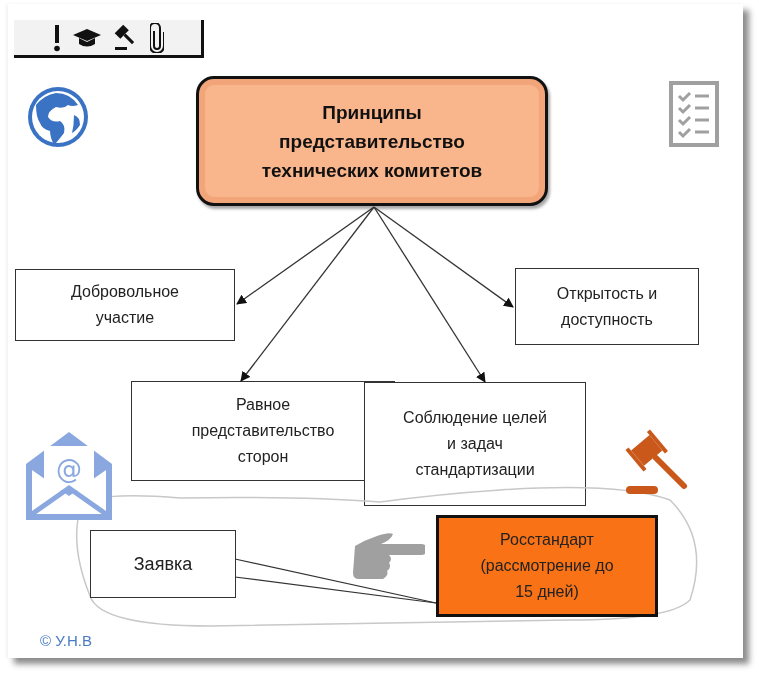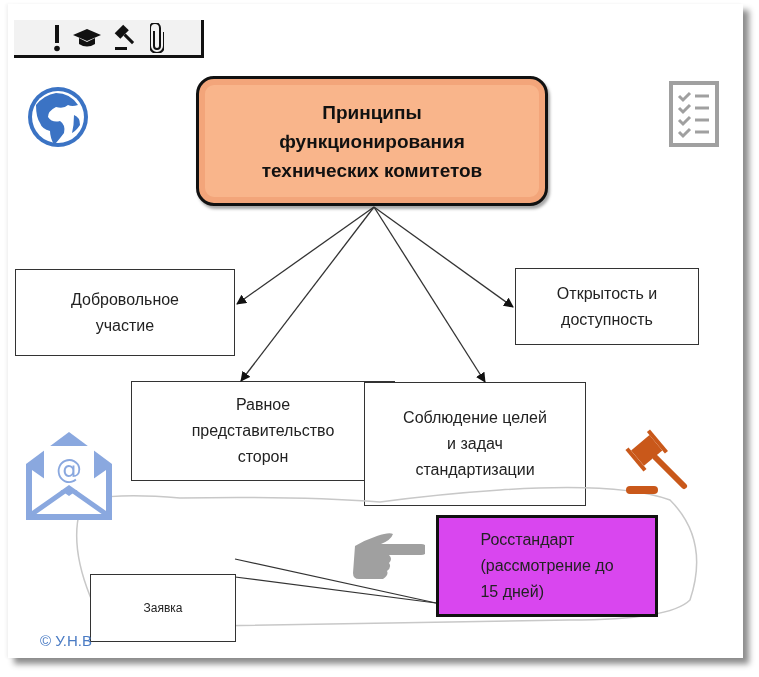--- a/index.html
+++ b/index.html
@@ -12,22 +12,22 @@
   .toolbar .ti{display:flex;align-items:center;justify-content:center;height:30px;}
   .main-box{position:absolute;left:196px;top:76px;width:352px;height:130px;box-sizing:border-box;
             border:3px solid #111;border-radius:18px;background:#f9b58b;
             box-shadow:inset 0 0 0 6px #f3a57a, 2px 3px 3px rgba(0,0,0,0.35);
             display:flex;align-items:center;justify-content:center;text-align:center;}
   .main-box span{font-weight:bold;font-size:19px;line-height:29px;color:#111;white-space:pre-line;}
   .node{position:absolute;box-sizing:border-box;border:1.5px solid #333;background:#fff;
         display:flex;align-items:center;justify-content:center;text-align:center;
         font-size:16px;line-height:26px;color:#222;white-space:pre-line;}
   .ros{position:absolute;left:436px;top:515px;width:222px;height:102px;box-sizing:border-box;
-       border:3px solid #111;background:#d946ef;display:flex;align-items:center;justify-content:center;
-       text-align:left;font-size:16px;line-height:26px;color:#222;white-space:pre-line;}
+       border:3px solid #111;background:#f97316;display:flex;align-items:center;justify-content:center;
+       text-align:center;font-size:16px;line-height:26px;color:#222;white-space:pre-line;}
   .copy{position:absolute;left:40px;top:632px;font-size:15px;color:#4a7bc4;}
   svg.overlay{position:absolute;left:0;top:0;}
   .icon{position:absolute;}
 </style>
 </head>
 <body>
 
 <div class="page"></div>
 
 <div class="toolbar">
@@ -79,25 +79,25 @@
       <path d="M11 40 l4 4 l7 -7"></path>
         <line x1="27" y1="40" x2="41" y2="40"></line>
       <path d="M11 52 l4 4 l7 -7"></path>
         <line x1="27" y1="52" x2="41" y2="52"></line>
     </g>
   </svg>
 </div>
 
 <div class="main-box">
   <span>Принципы
-функционирования
+представительство
 технических комитетов</span>
 </div>
 
-<div class="node" style="left:15px;top:269px;width:220px;height:87px;">
+<div class="node" style="left:15px;top:269px;width:220px;height:72px;">
   <span>Добровольное
 участие</span>
 </div>
 <div class="node" style="left:131px;top:381px;width:264px;height:100px;">
   <span>Равное
 представительство
 сторон</span>
 </div>
 <div class="node" style="left:364px;top:382px;width:222px;height:124px;">
   <span>Соблюдение целей
@@ -147,21 +147,21 @@
     <rect x="4" y="58" width="32" height="8" rx="4" fill="#c9581a"></rect>
   </svg>
 </div>
 
 <div class="icon" style="left:345px;top:528px;">
   <svg width="80" height="56" viewBox="0 0 80 56">
     <path d="M10 18 q10 -6 22 -10 q12 -4 16 -2 q-2 6 -12 10 l40 0 q6 0 6 6 q0 5 -6 5 l-32 0 q4 4 0 8 q3 4 -2 8 q2 4 -4 8 l-24 0 q-6 0 -6 -6z" fill="#a0a0a0"></path>
   </svg>
 </div>
 
-<div class="node" style="left:90px;top:530px;width:146px;height:68px;font-size:12px;margin-top:44px;">
+<div class="node" style="left:90px;top:530px;width:146px;height:68px;font-size:18px;">
   <span>Заявка</span>
 </div>
 <div class="ros">
   <span>Росстандарт
 (рассмотрение до
 15 дней)</span>
 </div>
 
 <div class="copy">© У.Н.В</div>
 

